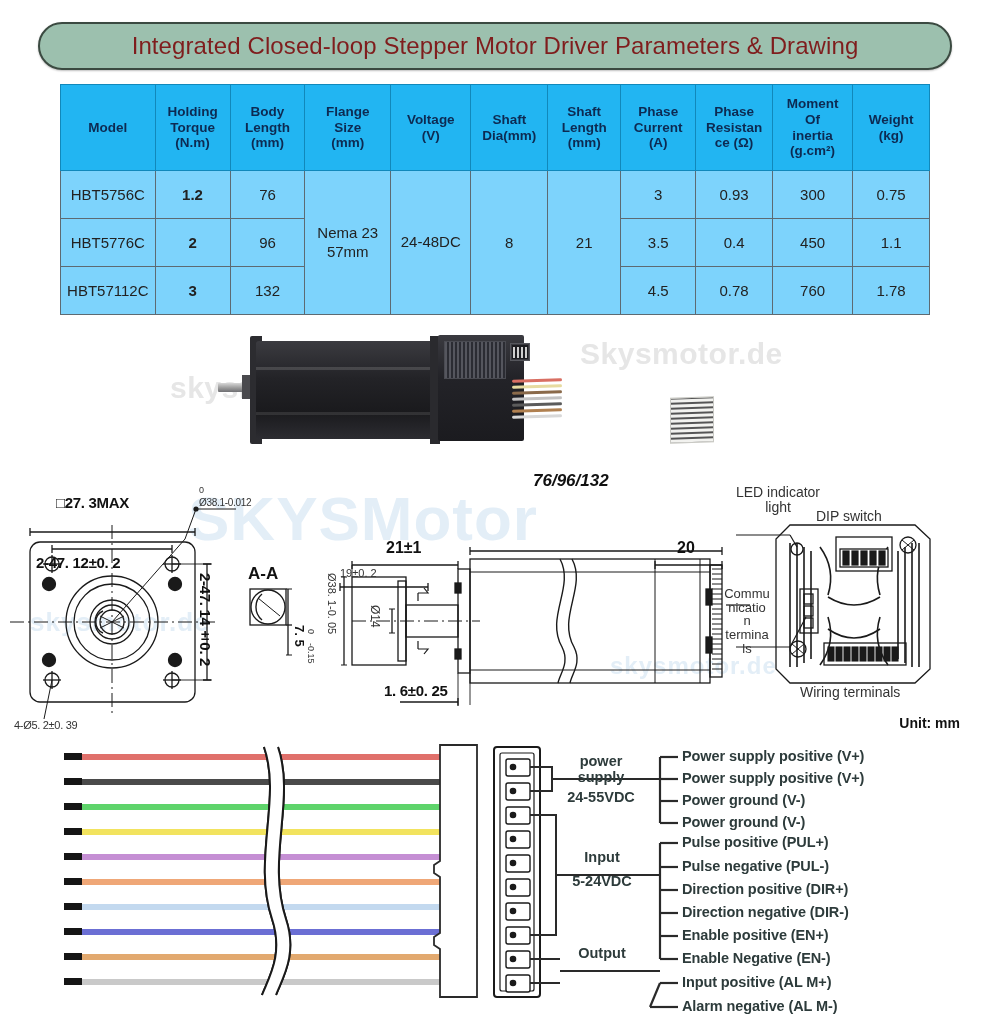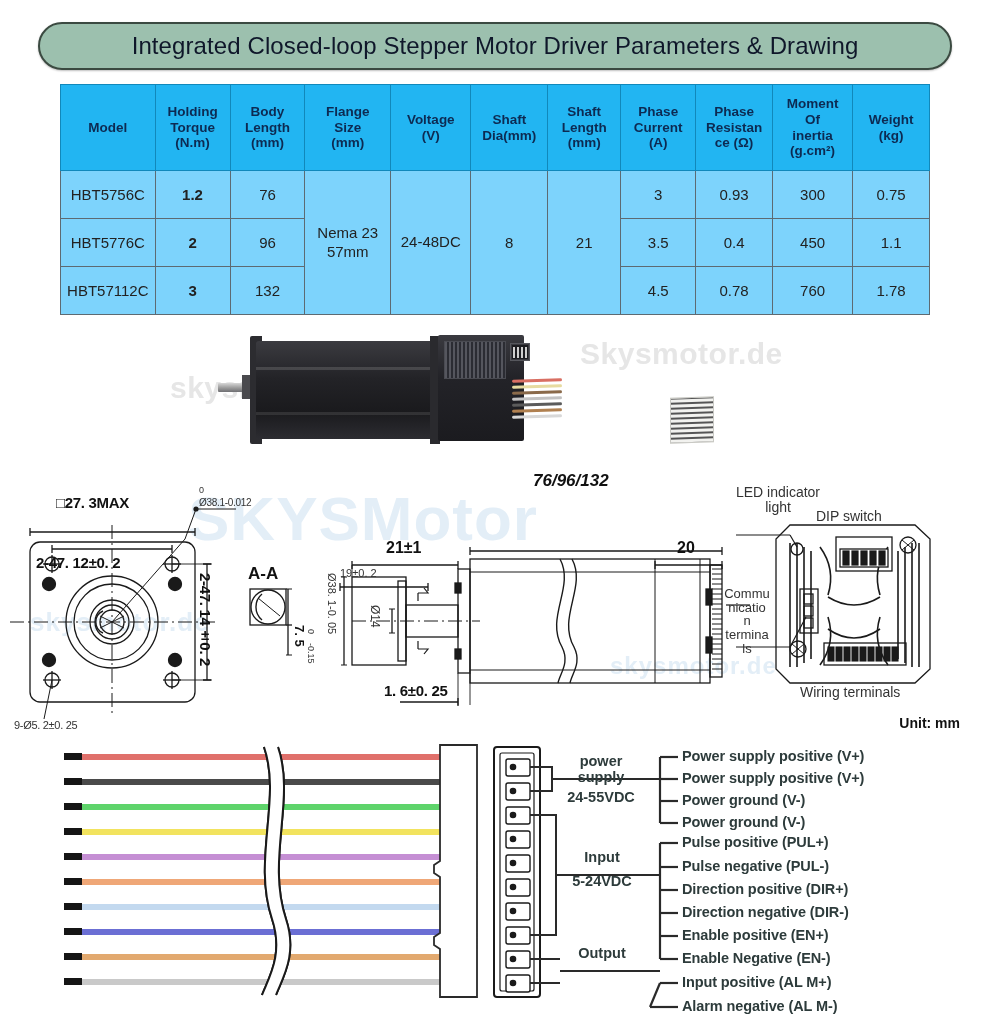--- a/index.html
+++ b/index.html
@@ -20,21 +20,21 @@
     border: 2px solid #3b4a41;
     border-radius: 26px;
     height: 48px;
     display: flex; align-items: center; justify-content: center;
     box-shadow: 0 1px 2px rgba(0,0,0,.25);
   }
   .banner-text {
     font-size: 24px;
     font-weight: 400;
     letter-spacing: .1px;
-    color: #0f172a;
+    color: #7f1d1d;
     white-space: nowrap;
   }
 
   
   .table-wrap { padding: 14px 60px 0 60px; }
   table.spec {
     width: 100%;
     border-collapse: collapse;
     table-layout: fixed;
   }
@@ -497,21 +497,21 @@
       <line x1="726" y1="128" x2="750" y2="128" stroke-width="1.2"></line>
     </g>
   </svg>
 
   <div class="lbl b" style="left:56px; top:18px; font-size:15px; letter-spacing:-.3px;">□27. 3MAX</div>
   <div class="lbl b" style="left:36px; top:38px; font-size:15px; letter-spacing:-.3px;margin-top:40px;">2-47. 12±0. 2</div>
   <div class="lbl b" style="left:196px; top:96px; font-size:15px; letter-spacing:-.3px;
               writing-mode: vertical-rl;">2-47. 14±0. 2</div>
   <div class="lbl" style="left:199px; top:9px; font-size:9px;">0</div>
   <div class="lbl" style="left:199px; top:20px; font-size:10px; letter-spacing:-.3px;">Ø38.1-0.012</div>
-  <div class="lbl" style="left:14px; top:242px; font-size:11px; letter-spacing:-.3px;">9-Ø5. 2±0. 25</div>
+  <div class="lbl" style="left:14px; top:242px; font-size:11px; letter-spacing:-.3px;">4-Ø5. 2±0. 39</div>
 
   <div class="lbl b" style="left:248px; top:88px; font-size:17px;">A-A</div>
   <div class="lbl b" style="left:292px; top:148px; font-size:13px; writing-mode: vertical-rl;">7. 5</div>
   <div class="lbl" style="left:305px; top:152px; font-size:9px; writing-mode: vertical-rl;">0</div>
   <div class="lbl" style="left:305px; top:166px; font-size:9px; writing-mode: vertical-rl;">-0.15</div>
 
   <div class="len-lbl" style="left:533px; top:-6px;">76/96/132</div>
   <div class="lbl b" style="left:386px; top:62px; font-size:16px;">21±1</div>
   <div class="lbl" style="left:340px; top:90px; font-size:11px;">19±0. 2</div>
   <div class="lbl" style="left:368px; top:128px; font-size:12px; writing-mode: vertical-rl;">Ø14</div>

